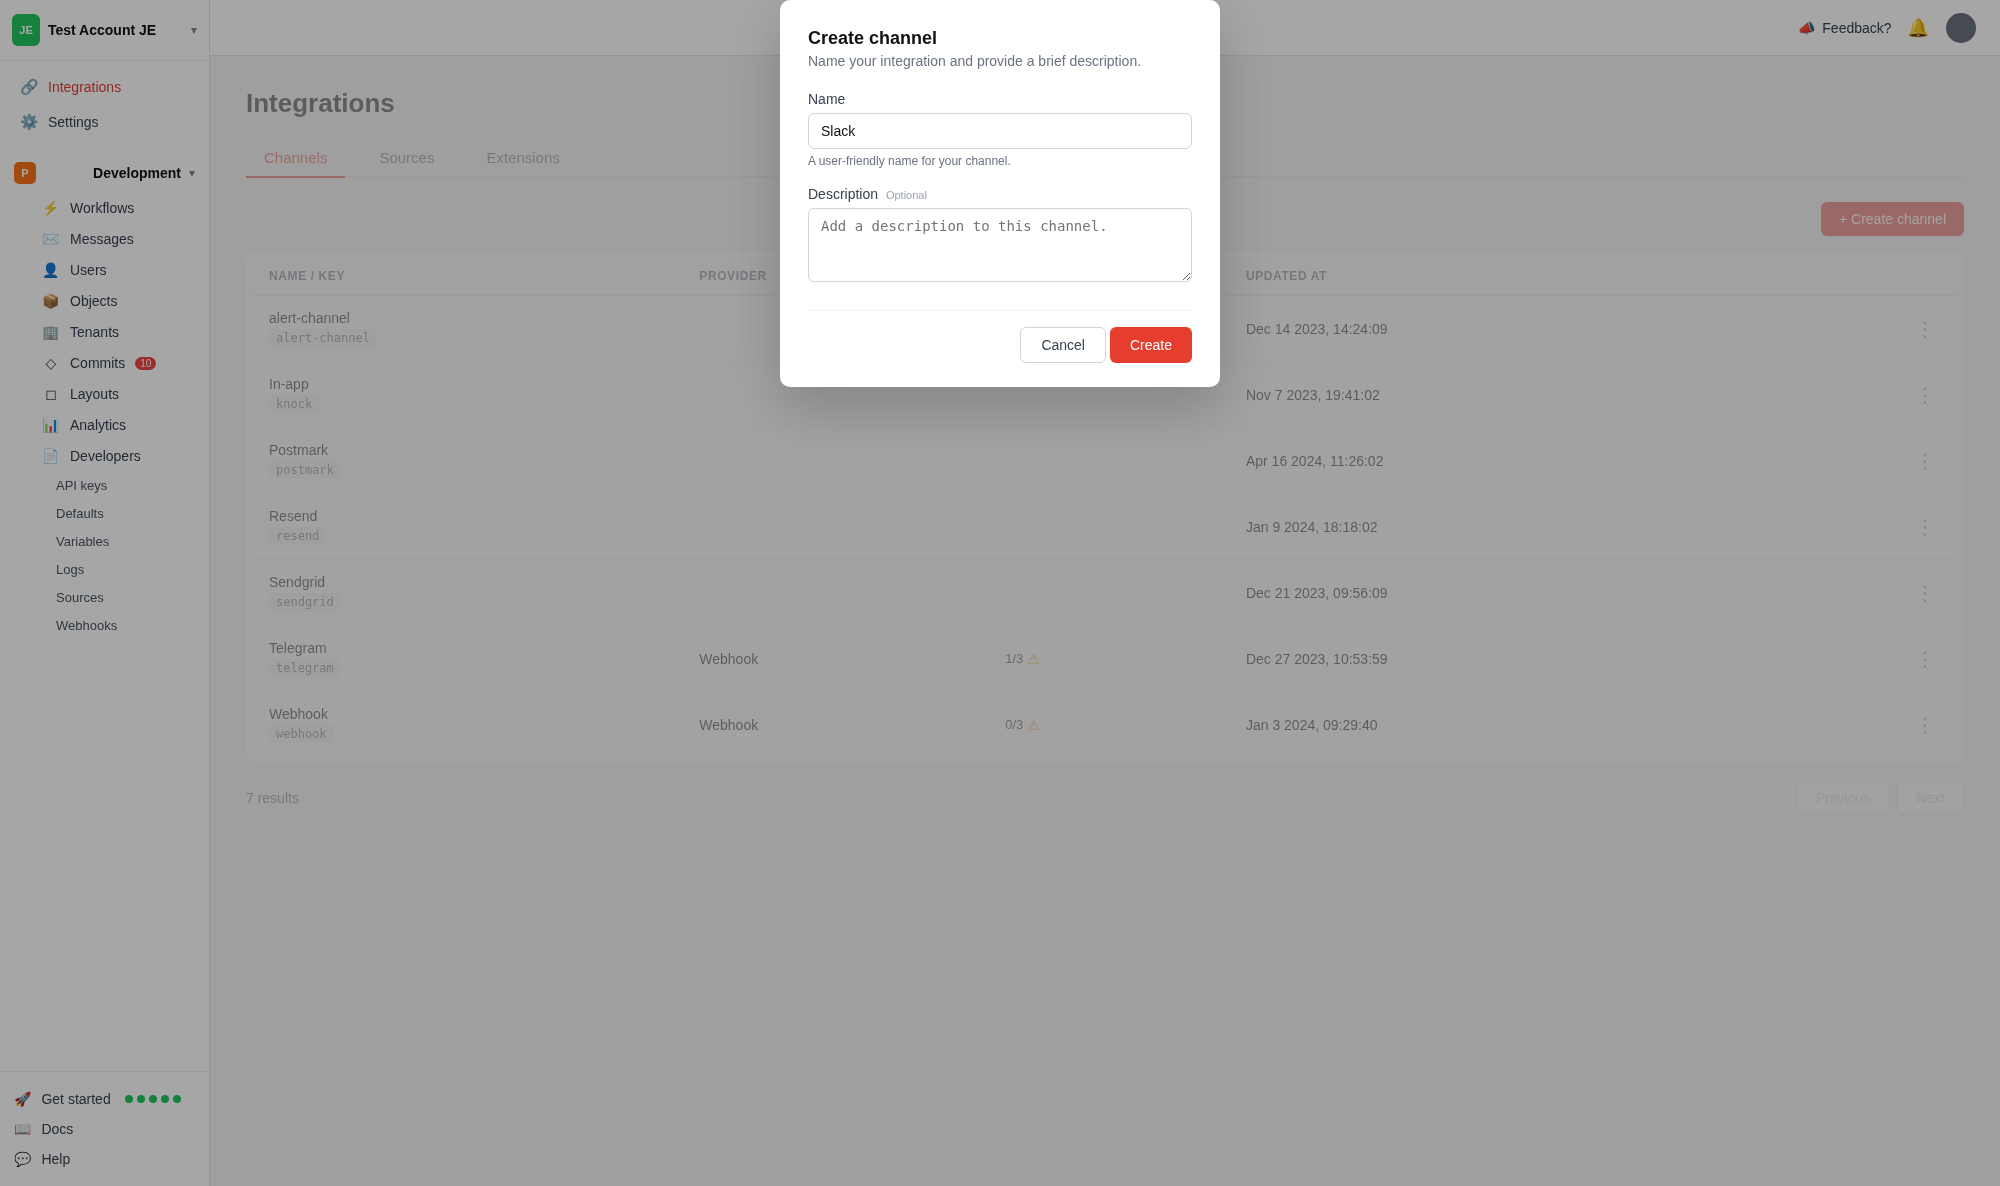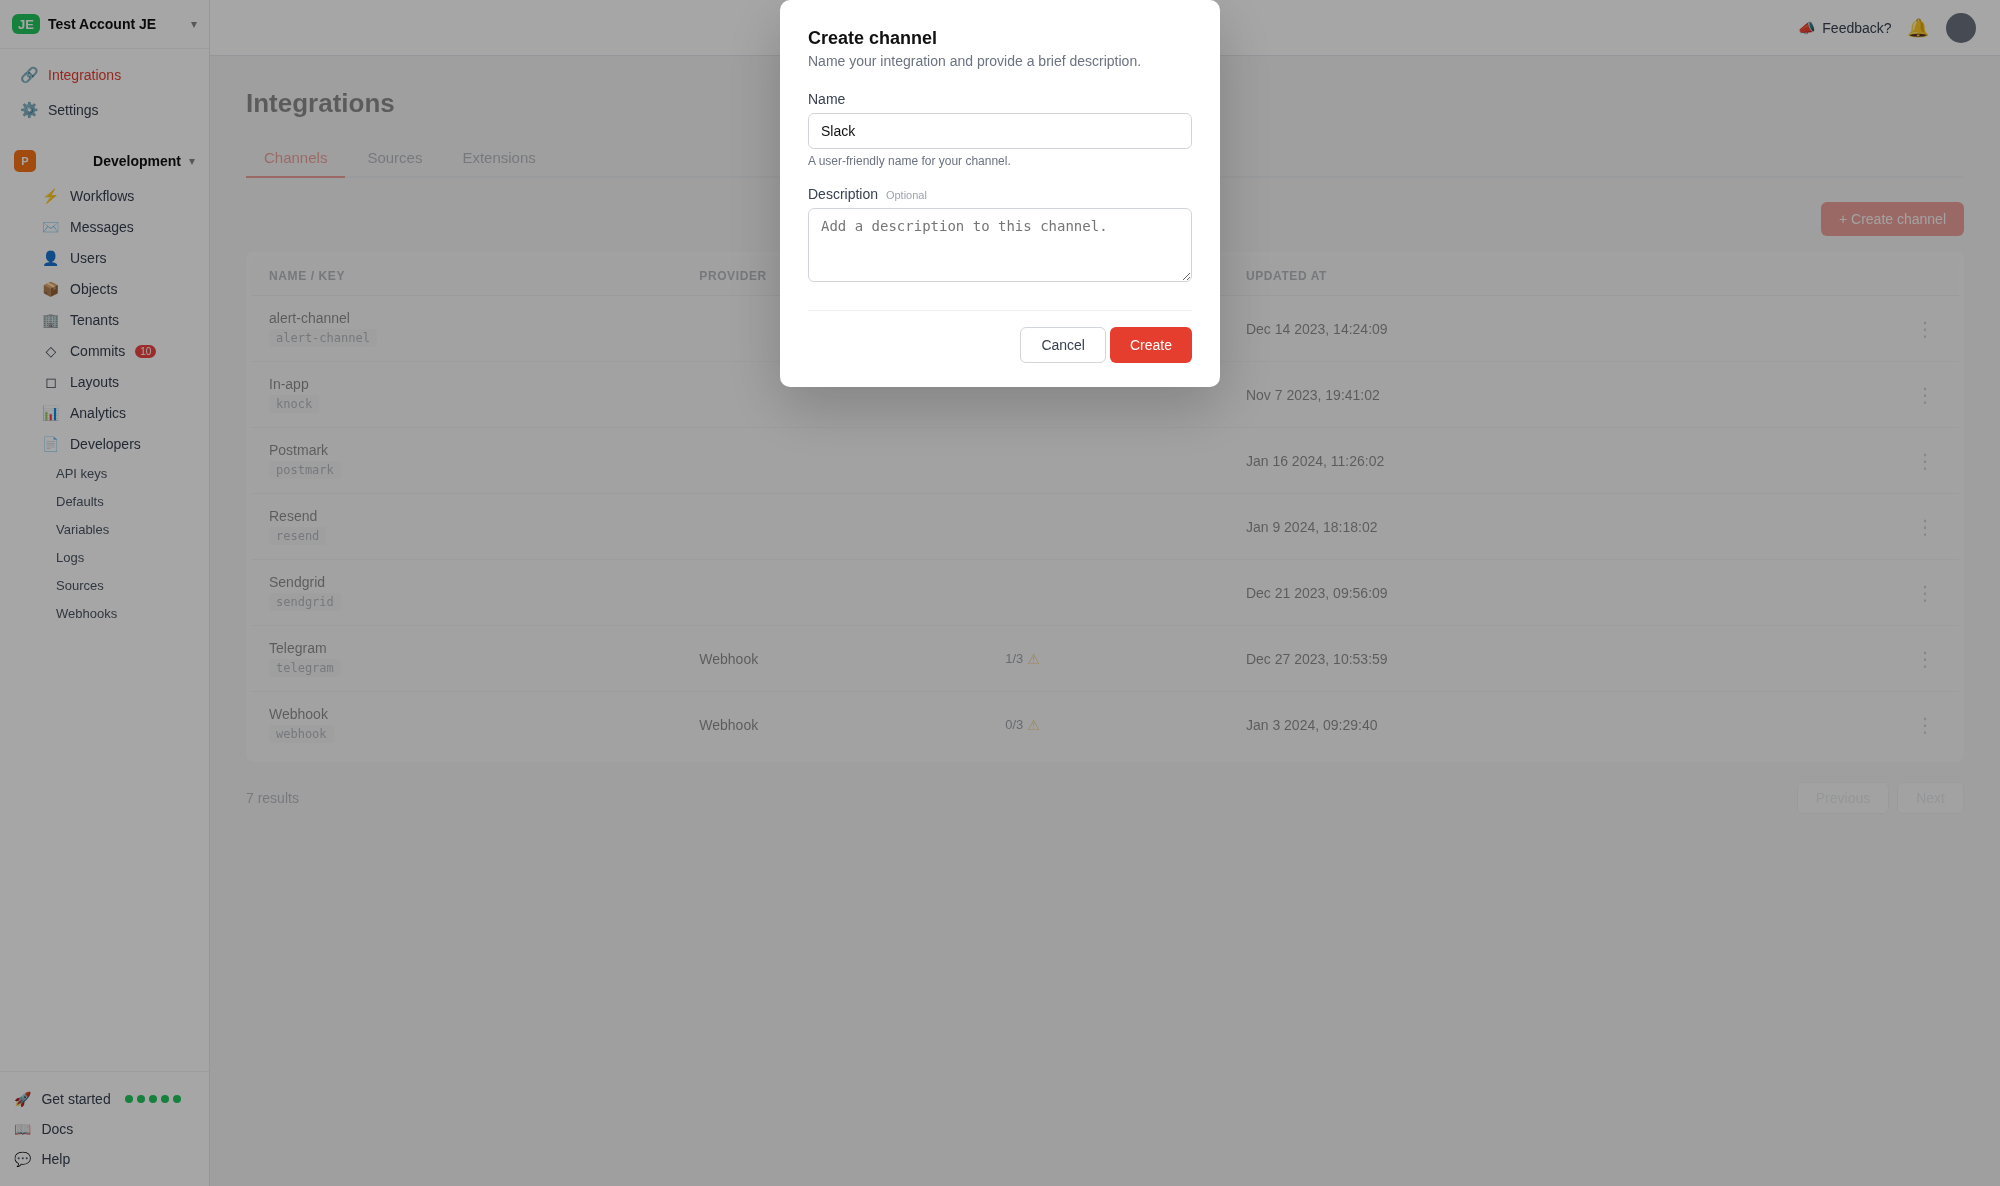--- a/index.html
+++ b/index.html
@@ -1,21 +1,21 @@
 <!DOCTYPE html>
 <html><head>
   <meta charset="utf-8">
   <style>
     * { box-sizing: border-box; margin: 0; padding: 0; }
     body { font-family: -apple-system, BlinkMacSystemFont, 'Segoe UI', sans-serif; background: #f5f5f5; display: flex; height: 100vh; overflow: hidden; }
 
     
     .sidebar { width: 210px; background: #fff; border-right: 1px solid #e5e7eb; display: flex; flex-direction: column; height: 100vh; flex-shrink: 0; }
     .sidebar-header { padding: 14px 12px; display: flex; align-items: center; gap: 8px; border-bottom: 1px solid #f0f0f0; cursor: pointer; }
-    .sidebar-avatar { width: 28px; height: 20px; background: #22c55e; border-radius: 6px; display: flex; align-items: center; justify-content: center; color: #fff; font-size: 13px; font-weight: 700; flex-shrink: 0; }
+    .sidebar-avatar { width: 28px; height: 32px; background: #22c55e; border-radius: 6px; display: flex; align-items: center; justify-content: center; color: #fff; font-size: 11px; font-weight: 700; flex-shrink: 0; }
     .sidebar-account-name { font-size: 14px; font-weight: 600; color: #111; flex: 1; }
     .sidebar-chevron { color: #888; font-size: 12px; }
 
     .sidebar-nav { padding: 8px 0; }
     .sidebar-item { display: flex; align-items: center; gap: 10px; padding: 8px 14px; font-size: 14px; color: #374151; cursor: pointer; border-radius: 6px; margin: 1px 6px; }
     .sidebar-item.active { color: #e53e2f; }
     .sidebar-item .icon { width: 18px; text-align: center; font-size: 15px; flex-shrink: 0; }
     .sidebar-item .label { font-size: 14px; }
 
     .sidebar-section { padding: 6px 0; }
@@ -40,21 +40,21 @@
     
     .main { flex: 1; display: flex; flex-direction: column; overflow: hidden; }
     .topbar { background: #fff; border-bottom: 1px solid #e5e7eb; padding: 0 24px; height: 56px; display: flex; align-items: center; justify-content: flex-end; gap: 16px; }
     .topbar-feedback { display: flex; align-items: center; gap: 6px; font-size: 14px; color: #374151; cursor: pointer; }
     .topbar-icon { font-size: 18px; color: #6b7280; cursor: pointer; }
     .topbar-avatar { width: 30px; height: 30px; background: #6b7280; border-radius: 50%; cursor: pointer; }
 
     .content { flex: 1; overflow-y: auto; padding: 32px 36px; }
     .page-title { font-size: 26px; font-weight: 700; color: #111; margin-bottom: 20px; }
 
-    .tabs { display: flex; gap: 4px; border-bottom: 2px solid #e5e7eb; margin-bottom: 24px; }
+    .tabs { display: flex; gap: 16px; border-bottom: 2px solid #e5e7eb; margin-bottom: 24px; }
     .tab { padding: 10px 18px; font-size: 15px; color: #6b7280; cursor: pointer; border-bottom: 2px solid transparent; margin-bottom: -2px; }
     .tab.active { color: #e53e2f; border-bottom-color: #e53e2f; font-weight: 500; }
 
     .table-header-row { display: flex; align-items: center; justify-content: space-between; margin-bottom: 16px; }
     .create-channel-btn { background: #e53e2f; color: #fff; border: none; border-radius: 6px; padding: 9px 18px; font-size: 14px; font-weight: 500; cursor: pointer; display: flex; align-items: center; gap: 6px; }
 
     .table { width: 100%; border-collapse: collapse; background: #fff; border-radius: 8px; overflow: hidden; border: 5px solid #000000; }
     .table th { text-align: left; font-size: 12px; font-weight: 600; color: #6b7280; text-transform: uppercase; letter-spacing: 0.05em; padding: 12px 18px; border-bottom: 1px solid #e5e7eb; background: #fafafa; }
     .table td { padding: 14px 18px; font-size: 14px; color: #111; border-bottom: 1px solid #f0f0f0; vertical-align: middle; }
     .table tr:last-of-type td { border-bottom: none; }
@@ -265,21 +265,21 @@
   </tr>
           <tr>
     <td>
       <div class="channel-name">Postmark</div>
       <span class="channel-key">postmark</span>
     </td>
     <td></td>
     <td>
       
     </td>
-    <td>Jan 16 2024, 11:26:02</td>
+    <td>Apr 16 2024, 11:26:02</td>
     <td class="table-actions">
       <button class="more-btn">⋮</button>
     </td>
   </tr>
           <tr>
     <td>
       <div class="channel-name">Resend</div>
       <span class="channel-key">resend</span>
     </td>
     <td></td>

